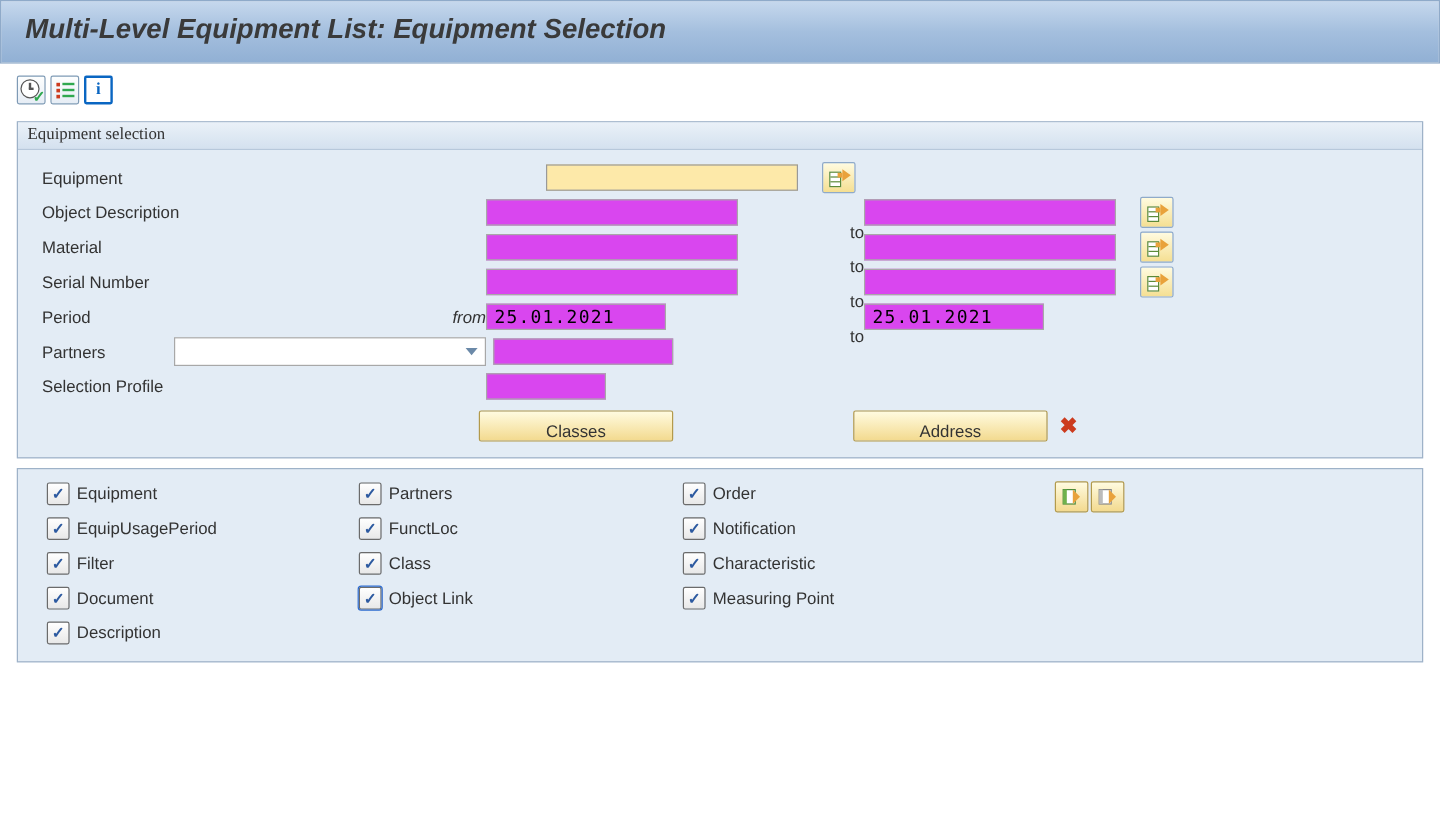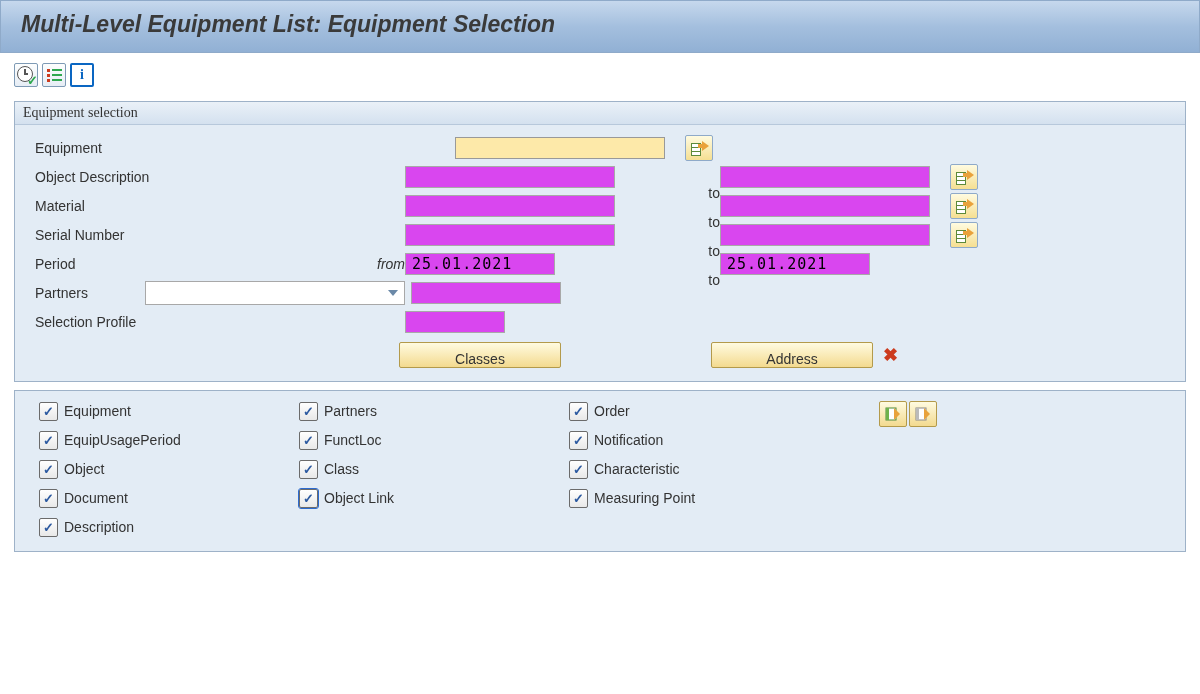--- a/index.html
+++ b/index.html
@@ -228,21 +228,21 @@
         <div class="chk">
               <div class="chkbox">✓</div>
               <span>Equipment</span>
             </div>
         <div class="chk">
               <div class="chkbox">✓</div>
               <span>EquipUsagePeriod</span>
             </div>
         <div class="chk">
               <div class="chkbox">✓</div>
-              <span>Object</span>
+              <span>Filter</span>
             </div>
         <div class="chk">
               <div class="chkbox">✓</div>
               <span>Document</span>
             </div>
         <div class="chk">
               <div class="chkbox">✓</div>
               <span>Description</span>
             </div>
       </div>

